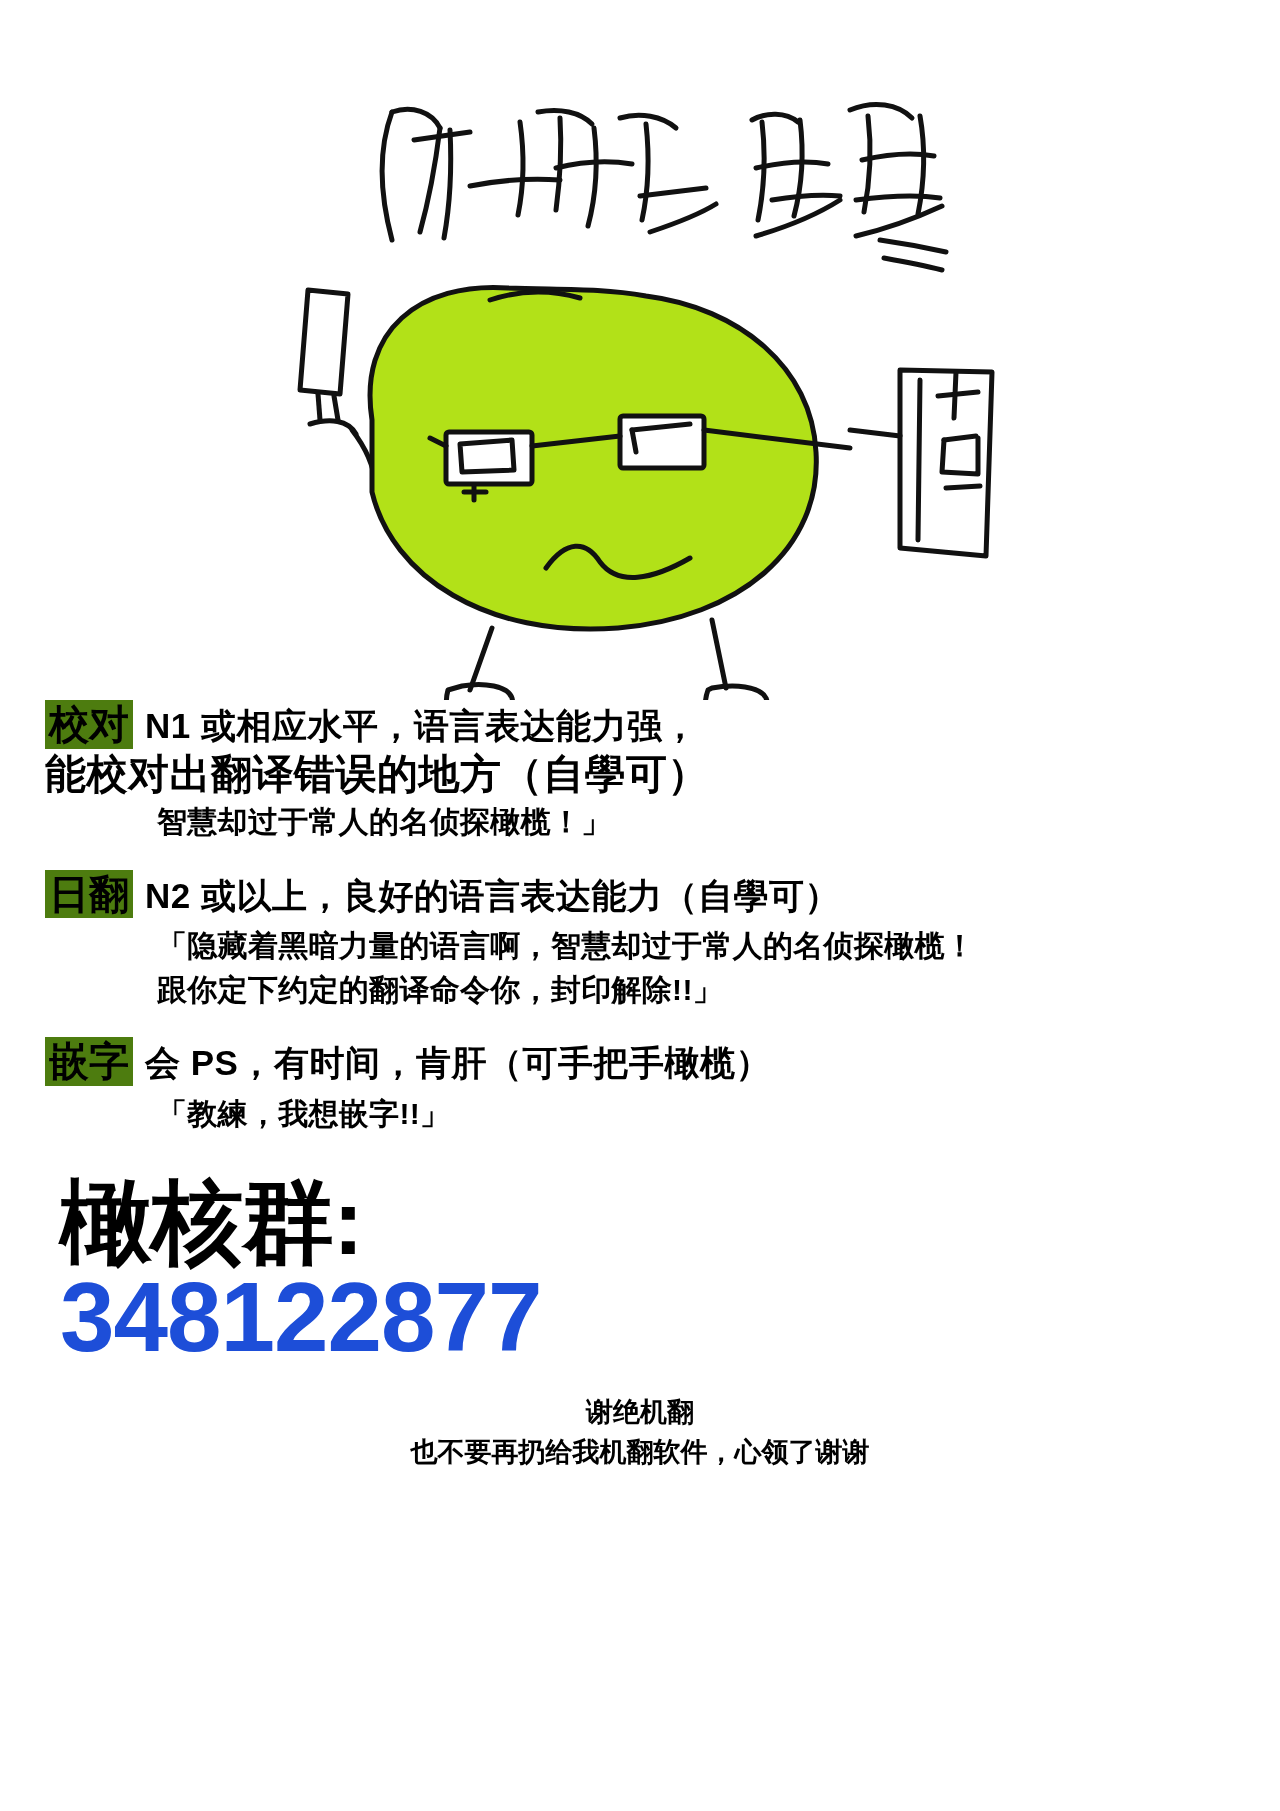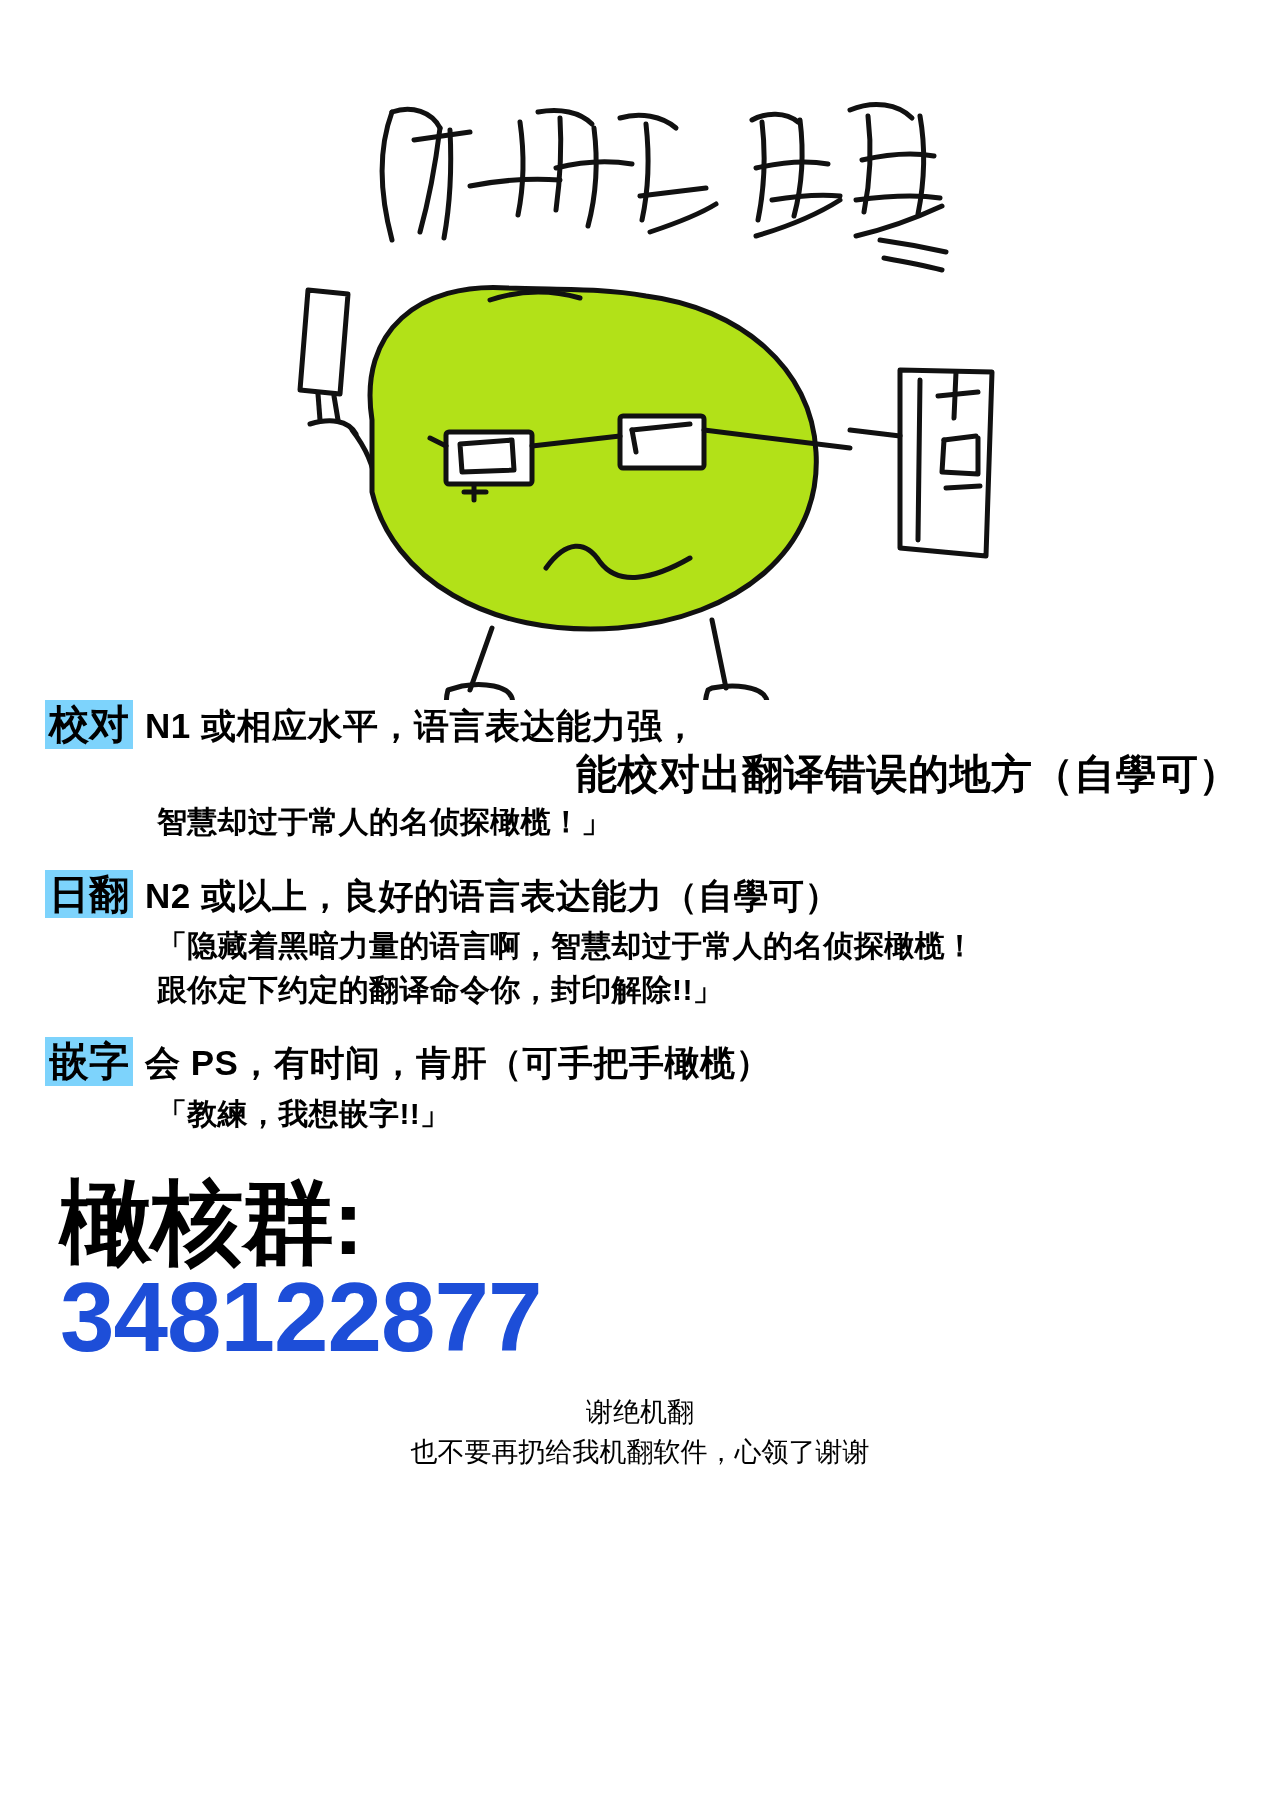--- a/index.html
+++ b/index.html
@@ -32,40 +32,39 @@
   }
   .role-block {
     margin-bottom: 26px;
   }
   .role-head {
     display: flex;
     align-items: baseline;
     flex-wrap: wrap;
   }
   .role-tag {
-    background: #7dd3fc;
+    background: #4d7c0f;
     font-weight: bold;
     font-size: 40px;
     line-height: 1.12;
     padding: 2px 4px;
     margin-right: 12px;
     white-space: nowrap;
   }
   .role-req {
     font-size: 35px;
     font-weight: bold;
     line-height: 1.25;
     letter-spacing: 0.5px;
   }
   .role-req-line2 {
     font-size: 41px;
     font-weight: bold;
     line-height: 1.25;
     letter-spacing: 0.5px;
-    text-align: right;
   }
   .role-quote {
     font-size: 30px;
     font-weight: bold;
     line-height: 1.45;
     margin-left: 112px;
     margin-top: 6px;
     letter-spacing: 0.3px;
   }
 
@@ -91,21 +90,21 @@
     line-height: 1;
   }
 
   
   .footer {
     margin-top: 26px;
     text-align: center;
   }
   .footer div {
     font-size: 27px;
-    font-weight: normal;
+    font-weight: bold;
     line-height: 1.5;
     text-align: center;
   }
 </style>
 </head>
 <body>
 
 <div class="illustration">
   <svg width="1280" height="700" viewBox="0 0 1280 700" xmlns="http://www.w3.org/2000/svg">
     <g fill="none" stroke="#111111" stroke-width="5" stroke-linecap="round" stroke-linejoin="round">

